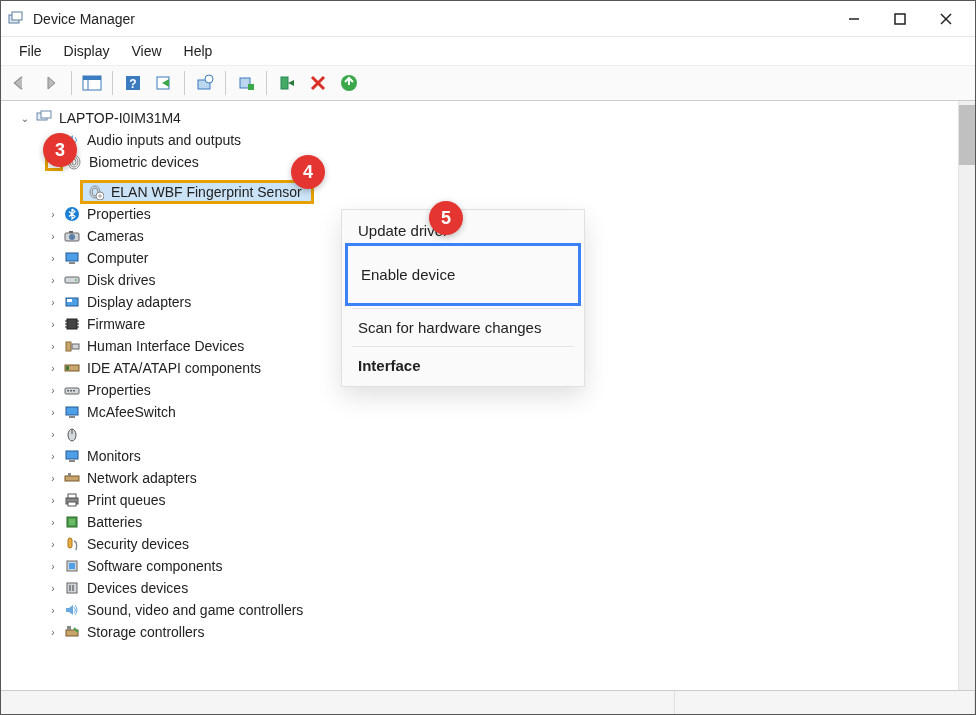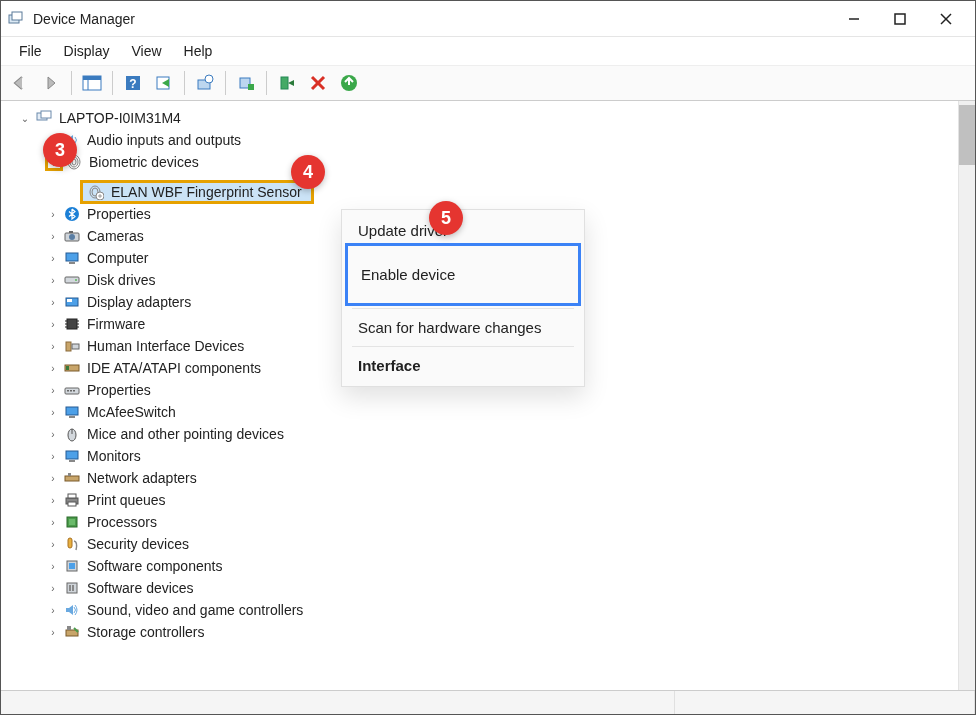--- a/index.html
+++ b/index.html
@@ -316,21 +316,20 @@
       </div>
 
       <div class="node l1">
         <span class="expander">›</span>
         <span class="node-icon">
             <svg width="16" height="16">
               <ellipse cx="8" cy="9" rx="4" ry="6" fill="#d3d8dd" stroke="#555"></ellipse>
               <line x1="8" y1="3" x2="8" y2="8" stroke="#555"></line>
             </svg>
           </span>
-        <span class="node-label">Mice and other pointing devices</span>
       </div>
 
       <div class="node l1">
         <span class="expander">›</span>
         <span class="node-icon">
             <svg width="16" height="16">
               <rect x="2" y="3" width="12" height="8" fill="#4da0e8" stroke="#245a94"></rect>
               <rect x="5" y="12" width="6" height="2" fill="#888"></rect>
             </svg>
           </span>
@@ -361,21 +360,21 @@
       </div>
 
       <div class="node l1">
         <span class="expander">›</span>
         <span class="node-icon">
             <svg width="16" height="16">
               <rect x="3" y="3" width="10" height="10" fill="#4a9a4a" stroke="#2a6a2a"></rect>
               <rect x="5" y="5" width="6" height="6" fill="#6aba6a"></rect>
             </svg>
           </span>
-        <span class="node-label">Processors</span>
+        <span class="node-label">Batteries</span>
       </div>
 
       <div class="node l1">
         <span class="expander">›</span>
         <span class="node-icon">
             <svg width="16" height="16">
               <rect x="4" y="2" width="4" height="10" rx="2" fill="#e8b040" stroke="#a87020"></rect>
               <path d="M10 5 Q14 6 12 14" stroke="#888" fill="none" stroke-width="1.5"></path>
             </svg>
           </span>
@@ -395,21 +394,21 @@
 
       <div class="node l1">
         <span class="expander">›</span>
         <span class="node-icon">
             <svg width="16" height="16">
               <rect x="3" y="3" width="10" height="10" fill="#d0d5da" stroke="#666"></rect>
               <rect x="5" y="5" width="2" height="6" fill="#888"></rect>
               <rect x="8" y="5" width="2" height="6" fill="#888"></rect>
             </svg>
           </span>
-        <span class="node-label">Software devices</span>
+        <span class="node-label">Devices devices</span>
       </div>
 
       <div class="node l1">
         <span class="expander">›</span>
         <span class="node-icon">
             <svg width="16" height="16">
               <path d="M2 6 L5 6 L9 3 L9 13 L5 10 L2 10 Z" fill="#6aa9e0"></path>
               <path d="M10 5 Q13 8 10 11 M11 3 Q15 8 11 13" stroke="#6aa9e0" fill="none"></path>
             </svg>
           </span>

